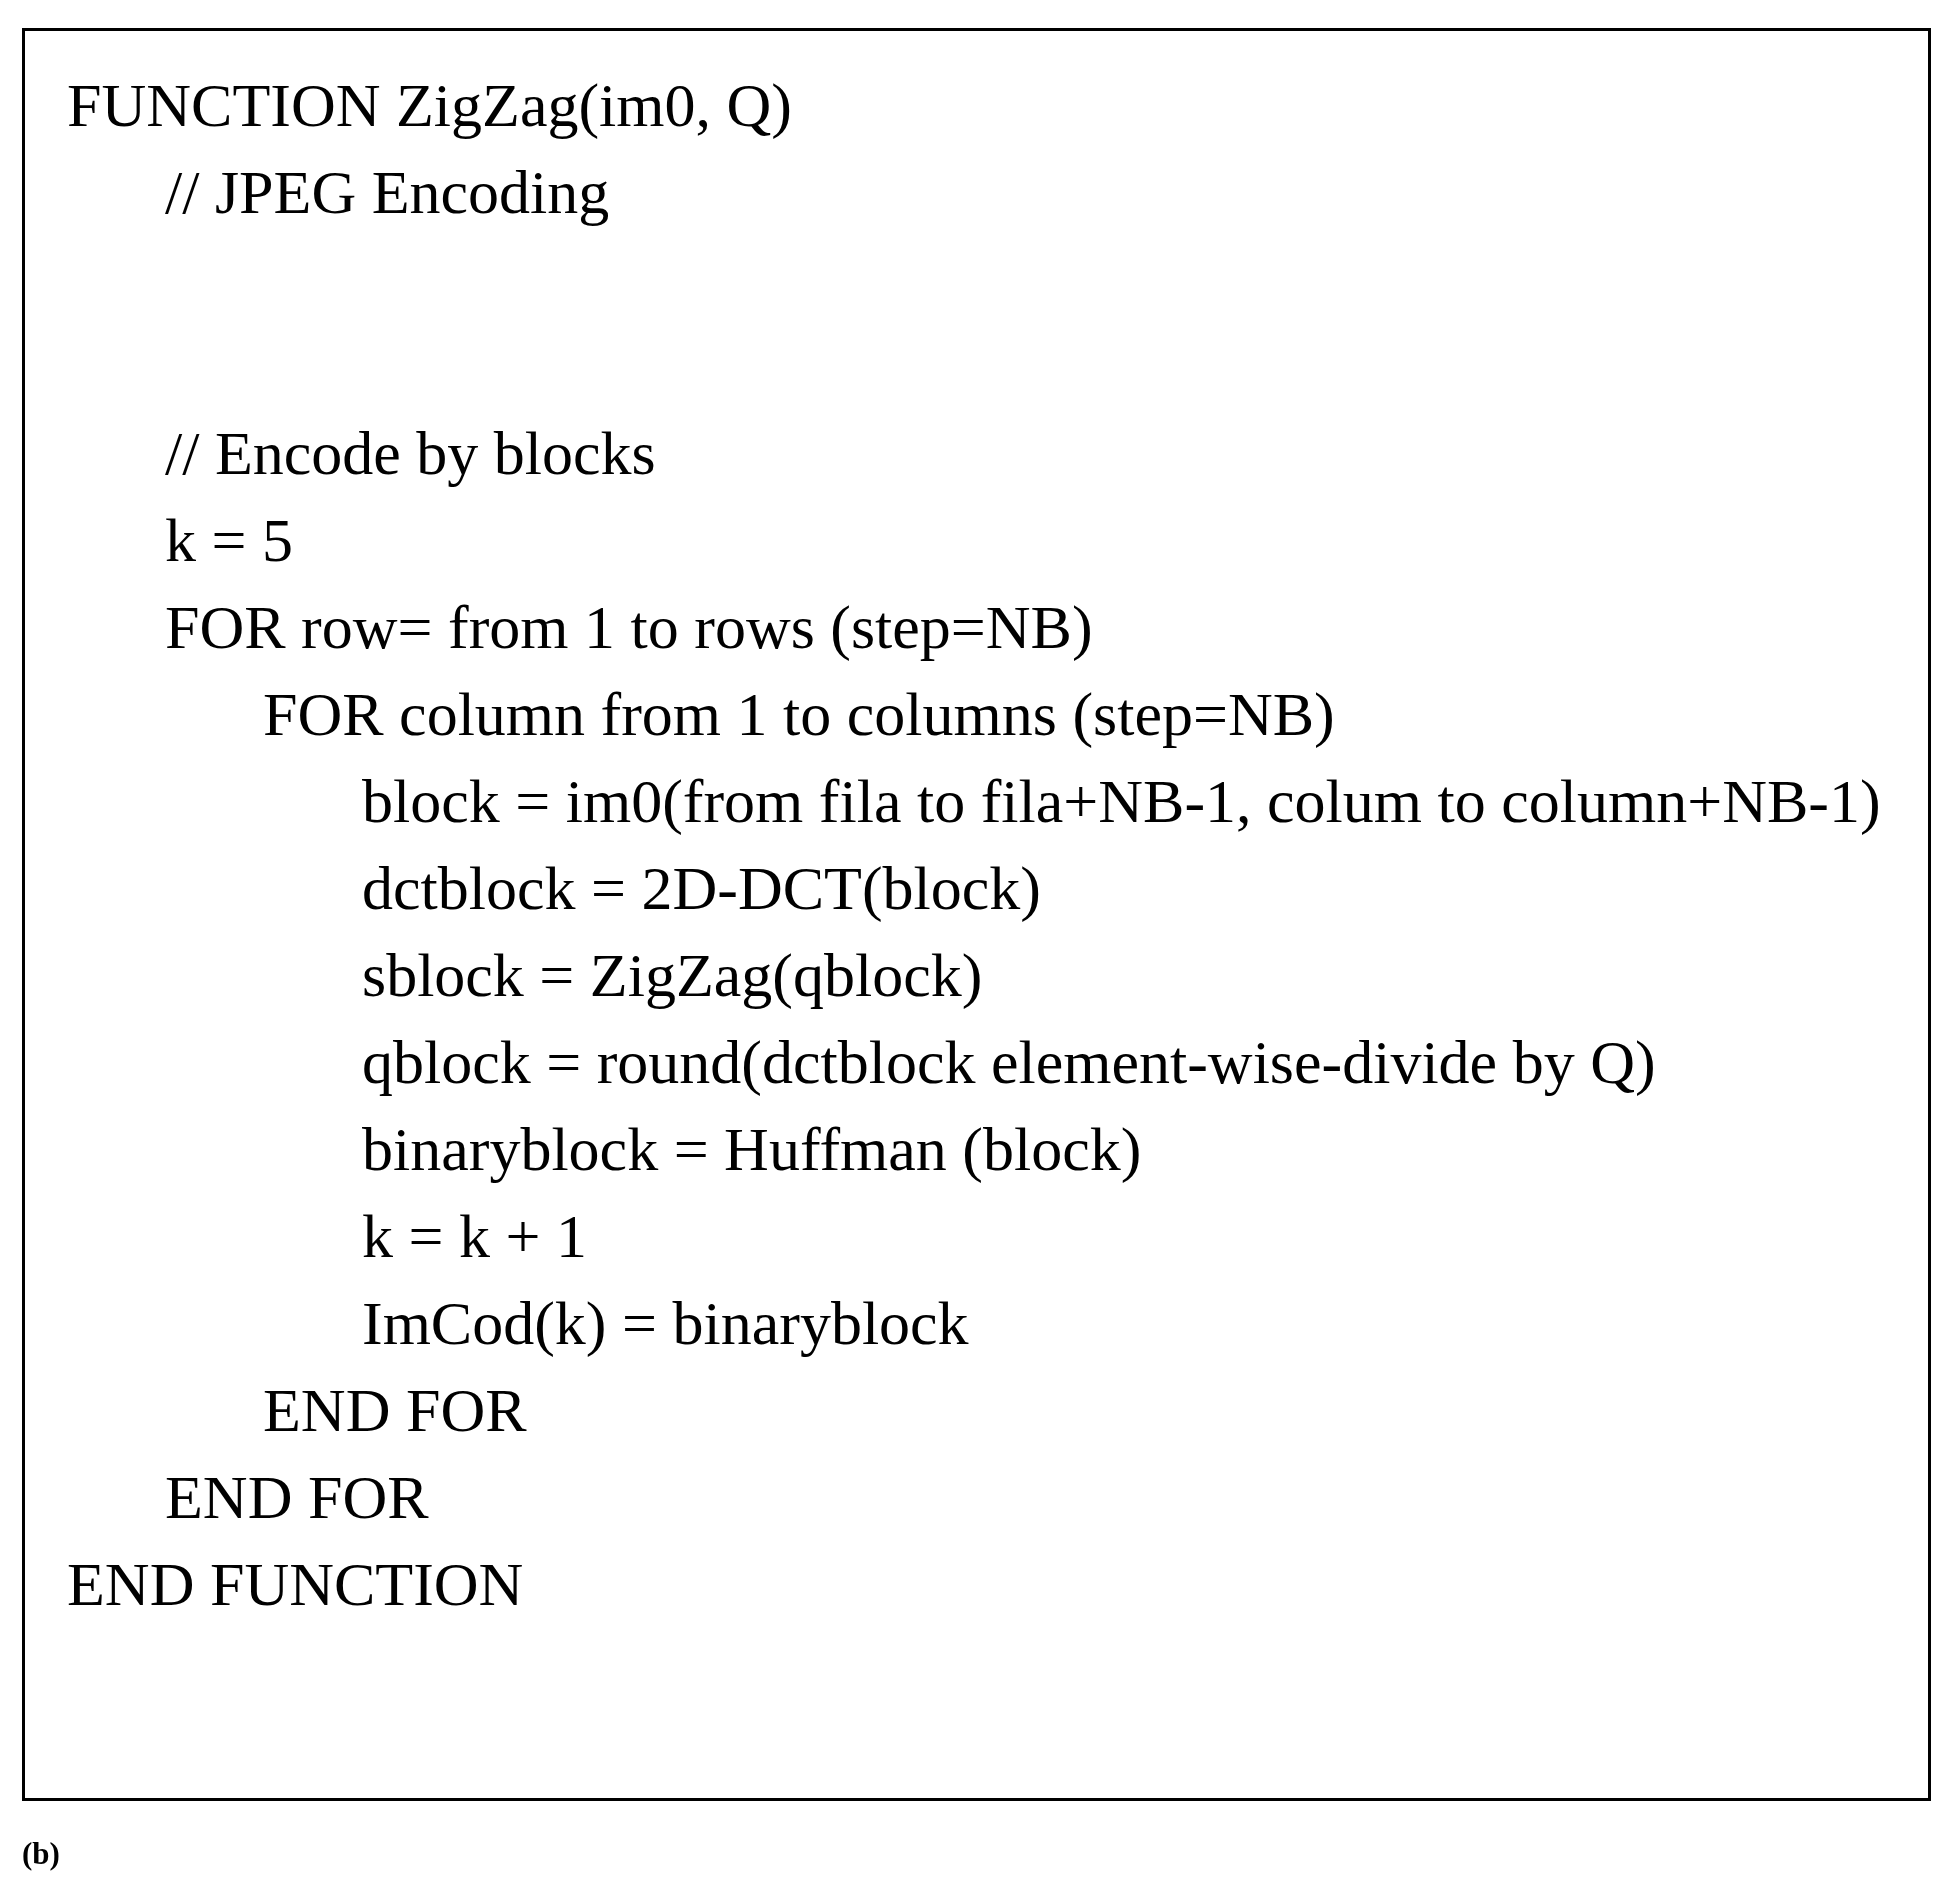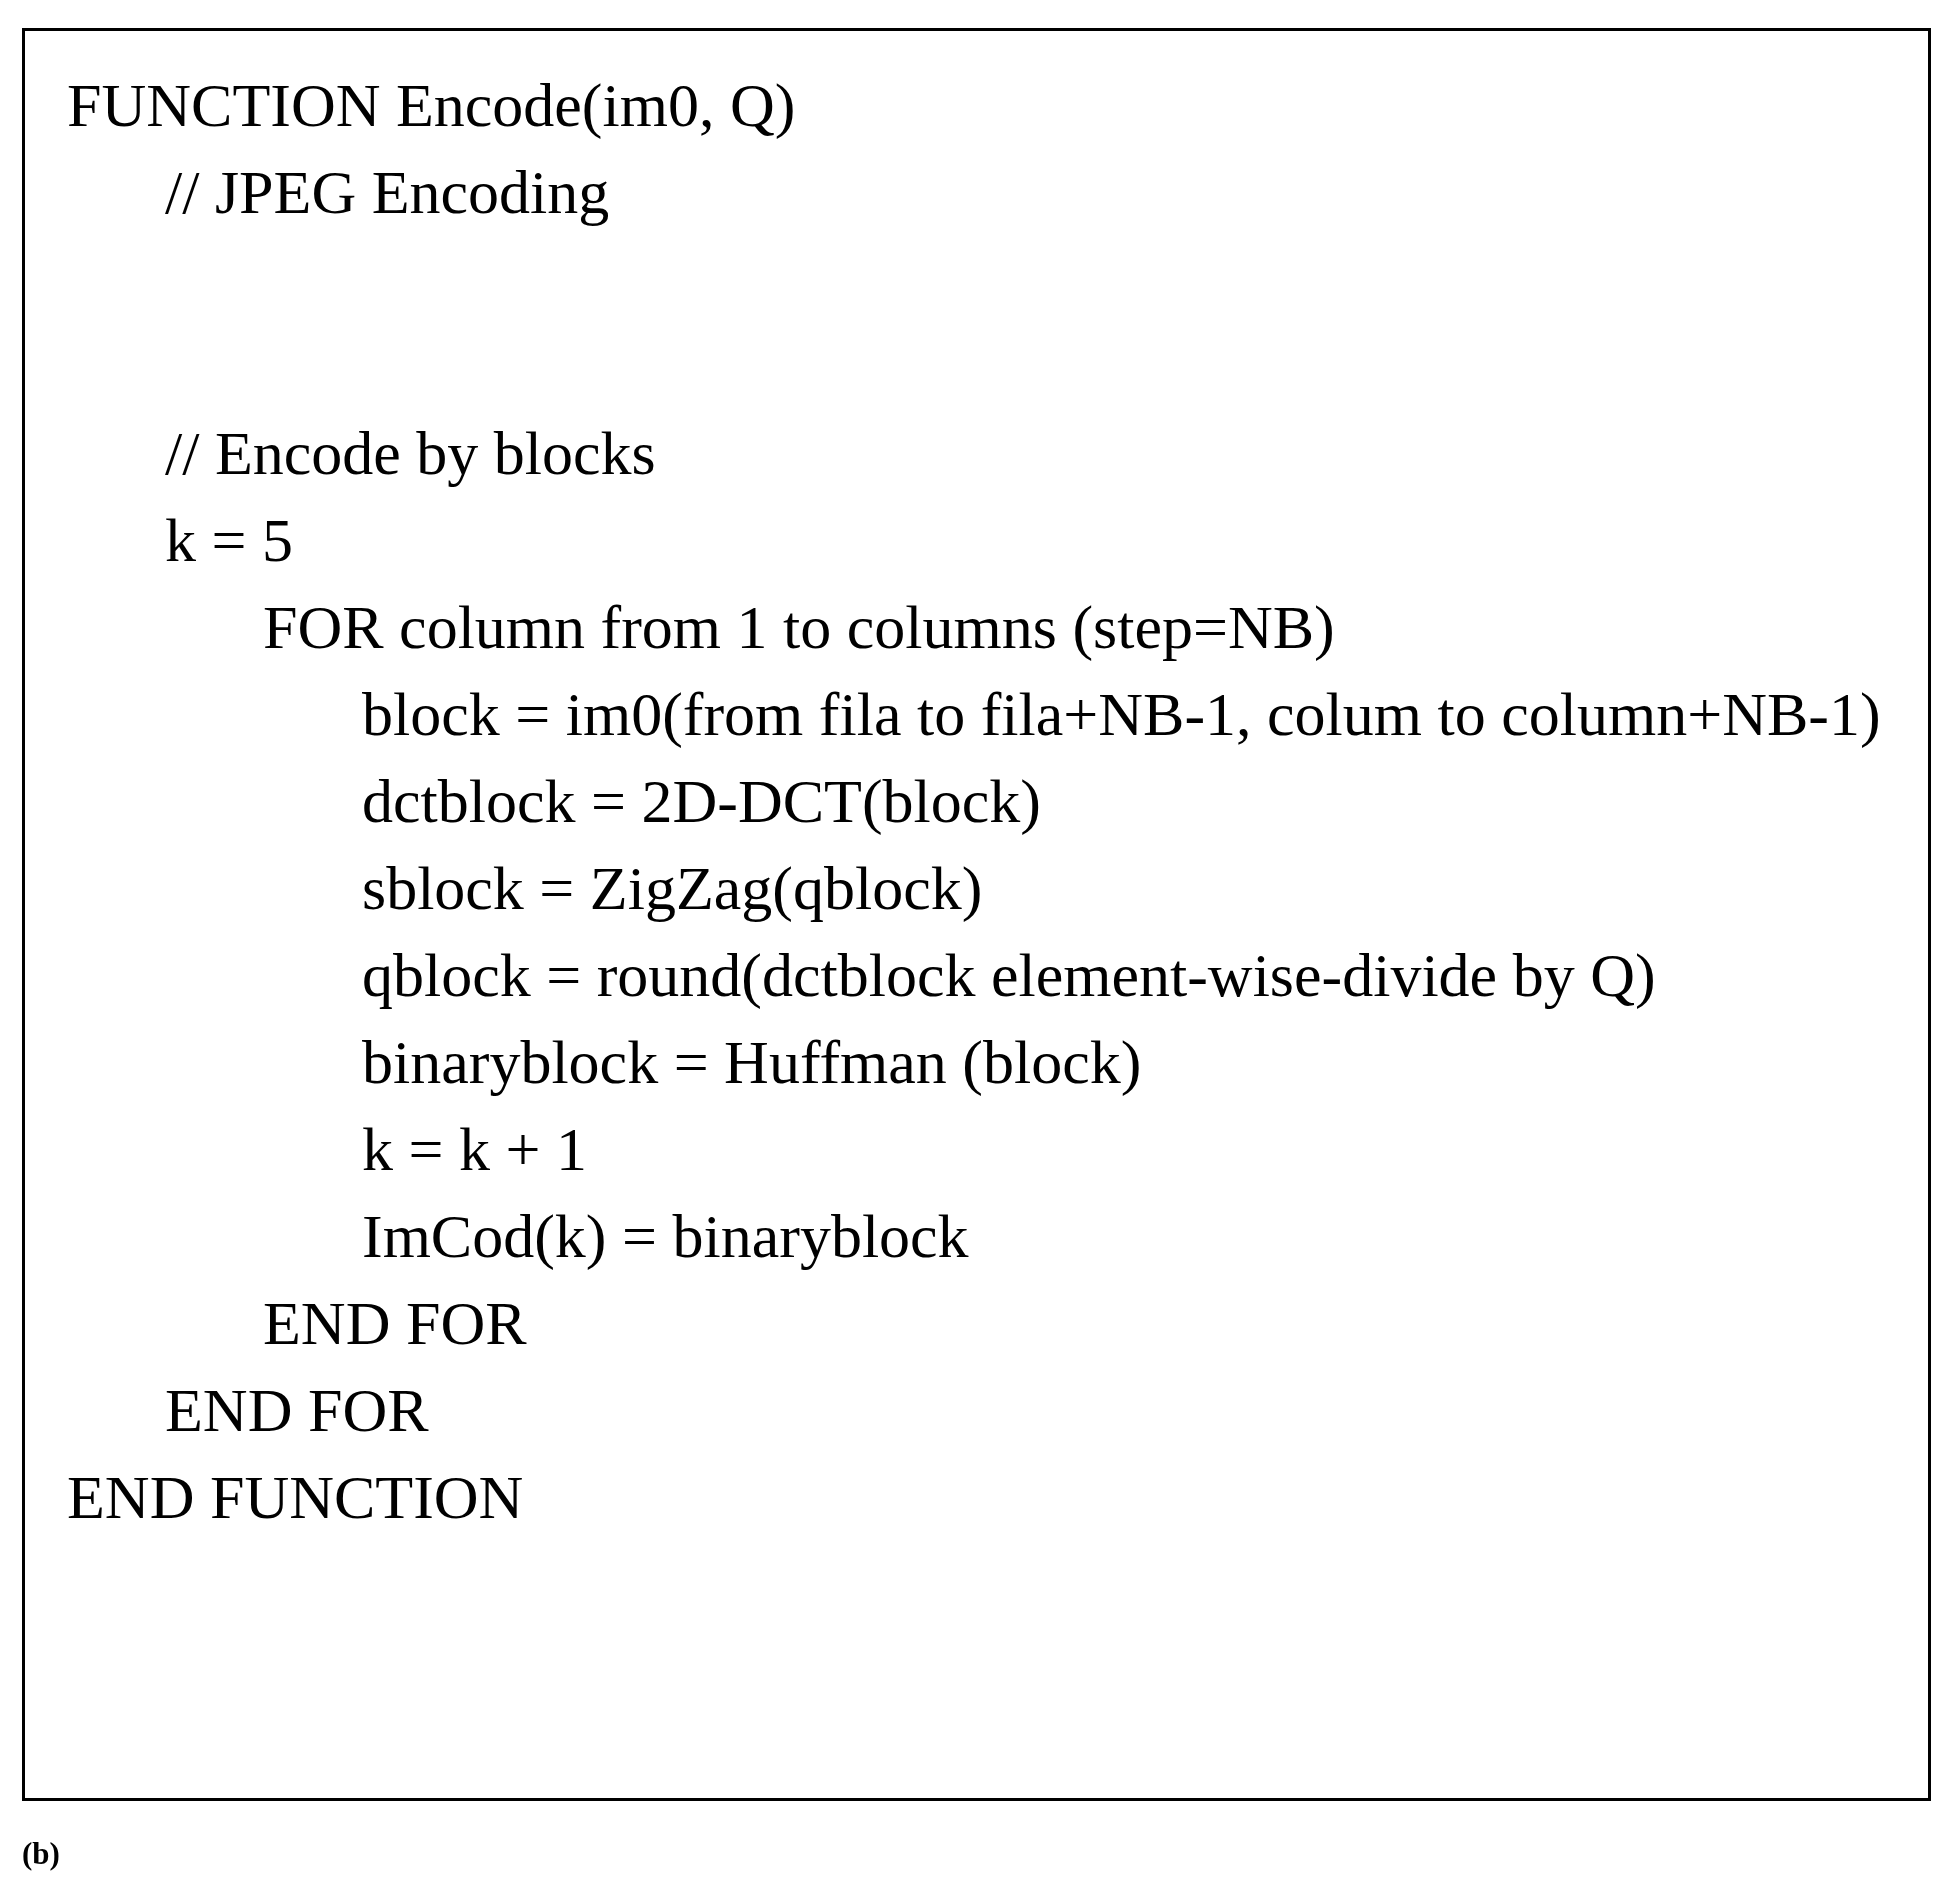--- a/index.html
+++ b/index.html
@@ -13,26 +13,27 @@
   .i1 { padding-left: 98px; }
   .i2 { padding-left: 196px; }
   .i3 { padding-left: 295px; }
   .caption { position: absolute; left: 22px; top: 1836px; font-size: 31px; font-weight: bold; }
 </style>
 </head>
 <body>
 
 <div class="box">
   <ul class="code">
-    <li class="line i0">FUNCTION Encode(im0, Q)</li>
+    <li class="line i0">FUNCTION ZigZag(im0, Q)</li>
     <li class="line i1">// JPEG Encoding</li>
     <li class="line i1"></li>
     <li class="line i1"></li>
     <li class="line i1">// Encode by blocks</li>
     <li class="line i1">k = 5</li>
+    <li class="line i1">FOR row= from 1 to rows (step=NB)</li>
     <li class="line i2">FOR column from 1 to columns (step=NB)</li>
     <li class="line i3">block = im0(from fila to fila+NB-1, colum to column+NB-1)</li>
     <li class="line i3">dctblock = 2D-DCT(block)</li>
     <li class="line i3">sblock = ZigZag(qblock)</li>
     <li class="line i3">qblock = round(dctblock element-wise-divide by Q)</li>
     <li class="line i3">binaryblock = Huffman (block)</li>
     <li class="line i3">k = k + 1</li>
     <li class="line i3">ImCod(k) = binaryblock</li>
     <li class="line i2">END FOR</li>
     <li class="line i1">END FOR</li>

